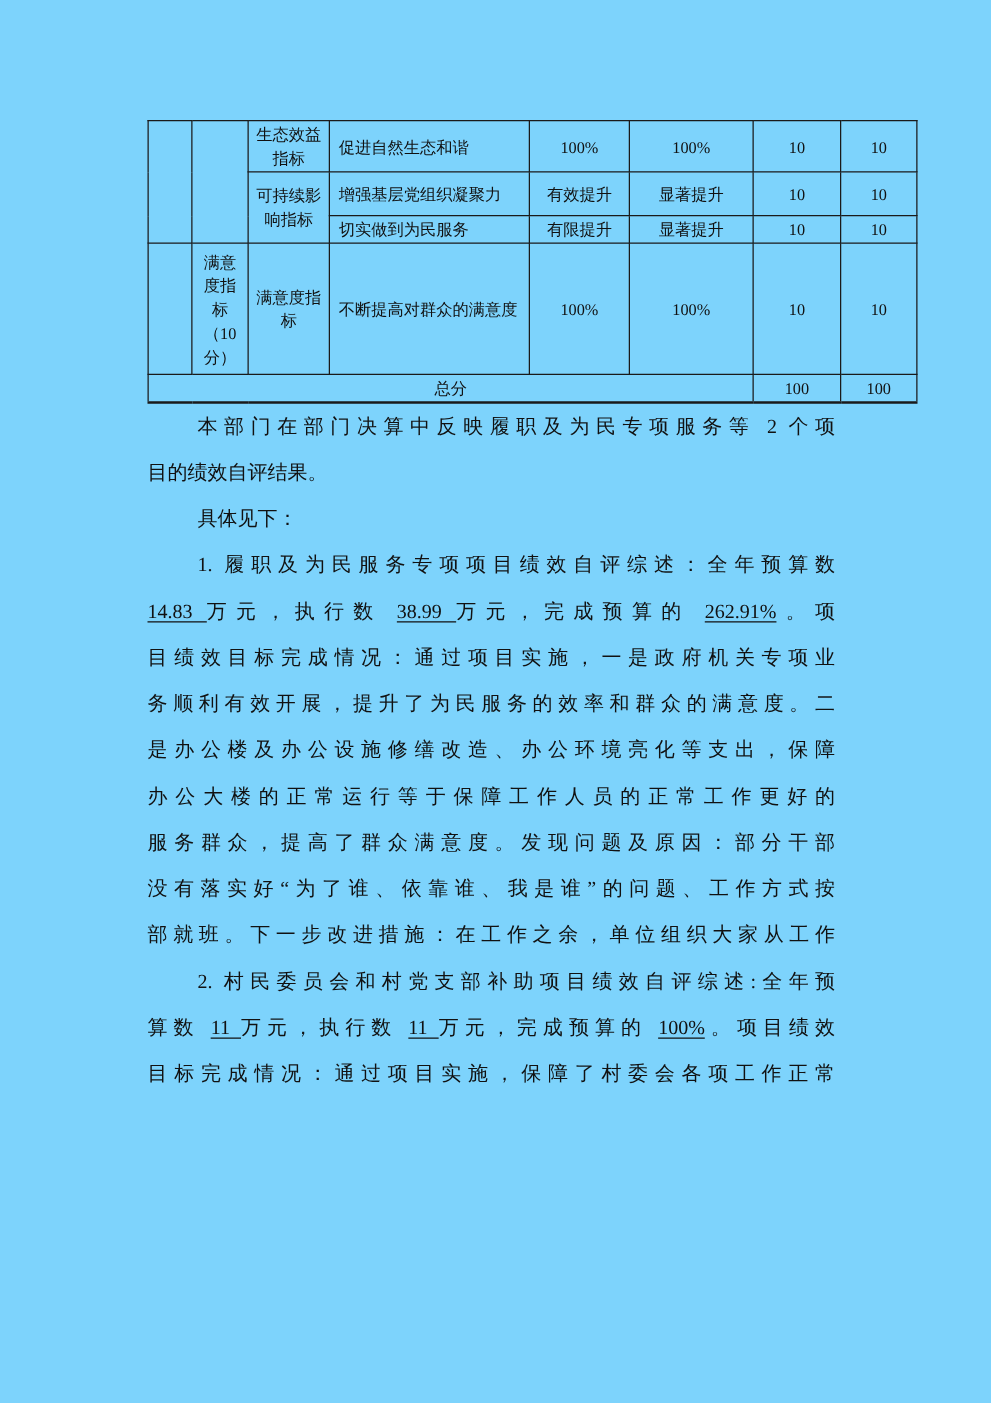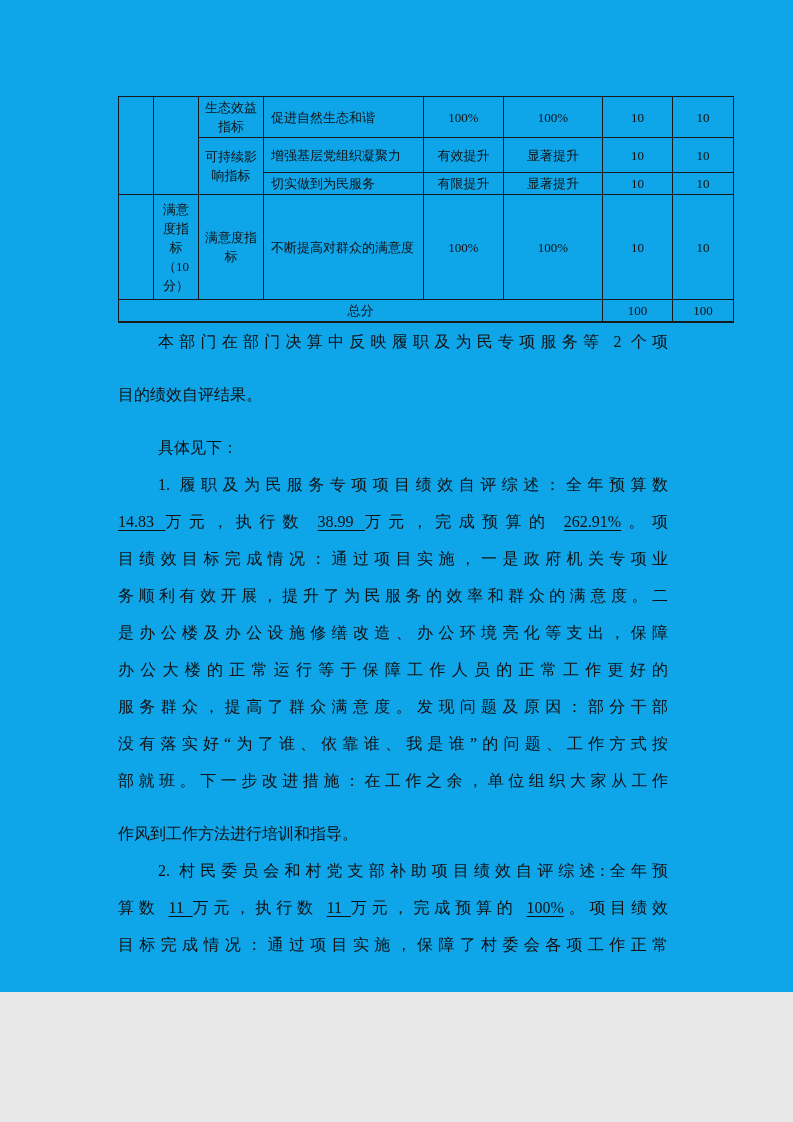--- a/index.html
+++ b/index.html
@@ -1,20 +1,20 @@
 <!DOCTYPE html>
 <html><head>
 <meta charset="utf-8">
 <style>
   html,body{margin:0;padding:0;background:#e8e8e8;}
   .page{
     position:relative;
-    width:793px;height:992px;
+    width:793px;height:1122px;
     margin:0 auto;
-    background:#0ea5e9;
+    background:#7dd3fc;
     font-family:"Liberation Serif","DejaVu Serif",serif;
     color:#111111;
     overflow:hidden;
   }
   .content{
     position:absolute;
     left:118px;top:96px;
     width:660px;
   }
   
@@ -46,21 +46,21 @@
   }
   .bodytext{width:550px;}
   .line{
     height:37px;
     line-height:37px;
     font-size:16px;
     overflow:visible;
     white-space:nowrap;
   }
   .line.j{text-align:justify;text-align-last:justify;white-space:normal;}
-  .line.l{text-align:left;margin-top:16px;}
+  .line.l{text-align:left;}
   .line.indent{text-indent:40px;}
   .line u,.line span.u{text-decoration:underline;text-underline-offset:3px;}
 </style>
 </head>
 <body>
 
 <div class="page">
   <div class="content">
 
     <table class="score">
@@ -137,21 +137,20 @@
         <div>
           <div class="line j indent"><span>1. 履职及为民服务专项项目绩效自评综述：全年预算数</span></div>
           <div class="line j"><span class="u">14.83 </span><span>万元，执行数 </span><span class="u">38.99 </span><span>万元，完成预算的 </span><span class="u">262.91%</span><span>。项</span></div>
           <div class="line j"><span>目绩效目标完成情况：通过项目实施，一是政府机关专项业</span></div>
           <div class="line j"><span>务顺利有效开展，提升了为民服务的效率和群众的满意度。二</span></div>
           <div class="line j"><span>是办公楼及办公设施修缮改造、办公环境亮化等支出，保障</span></div>
           <div class="line j"><span>办公大楼的正常运行等于保障工作人员的正常工作更好的</span></div>
           <div class="line j"><span>服务群众，提高了群众满意度。发现问题及原因：部分干部</span></div>
           <div class="line j"><span>没有落实好“为了谁、依靠谁、我是谁”的问题、工作方式按</span></div>
           <div class="line j"><span>部就班。下一步改进措施：在工作之余，单位组织大家从工作</span></div>
-          <div class="line l"><span>作风到工作方法进行培训和指导。</span></div>
         </div>
         <div>
           <div class="line j indent"><span>2. 村民委员会和村党支部补助项目绩效自评综述:全年预</span></div>
           <div class="line j"><span>算数 </span><span class="u">11 </span><span>万元，执行数 </span><span class="u">11 </span><span>万元，完成预算的 </span><span class="u">100%</span><span>。项目绩效</span></div>
           <div class="line j"><span>目标完成情况：通过项目实施，保障了村委会各项工作正常</span></div>
         </div>
       </div>
 
   </div>
 </div>

